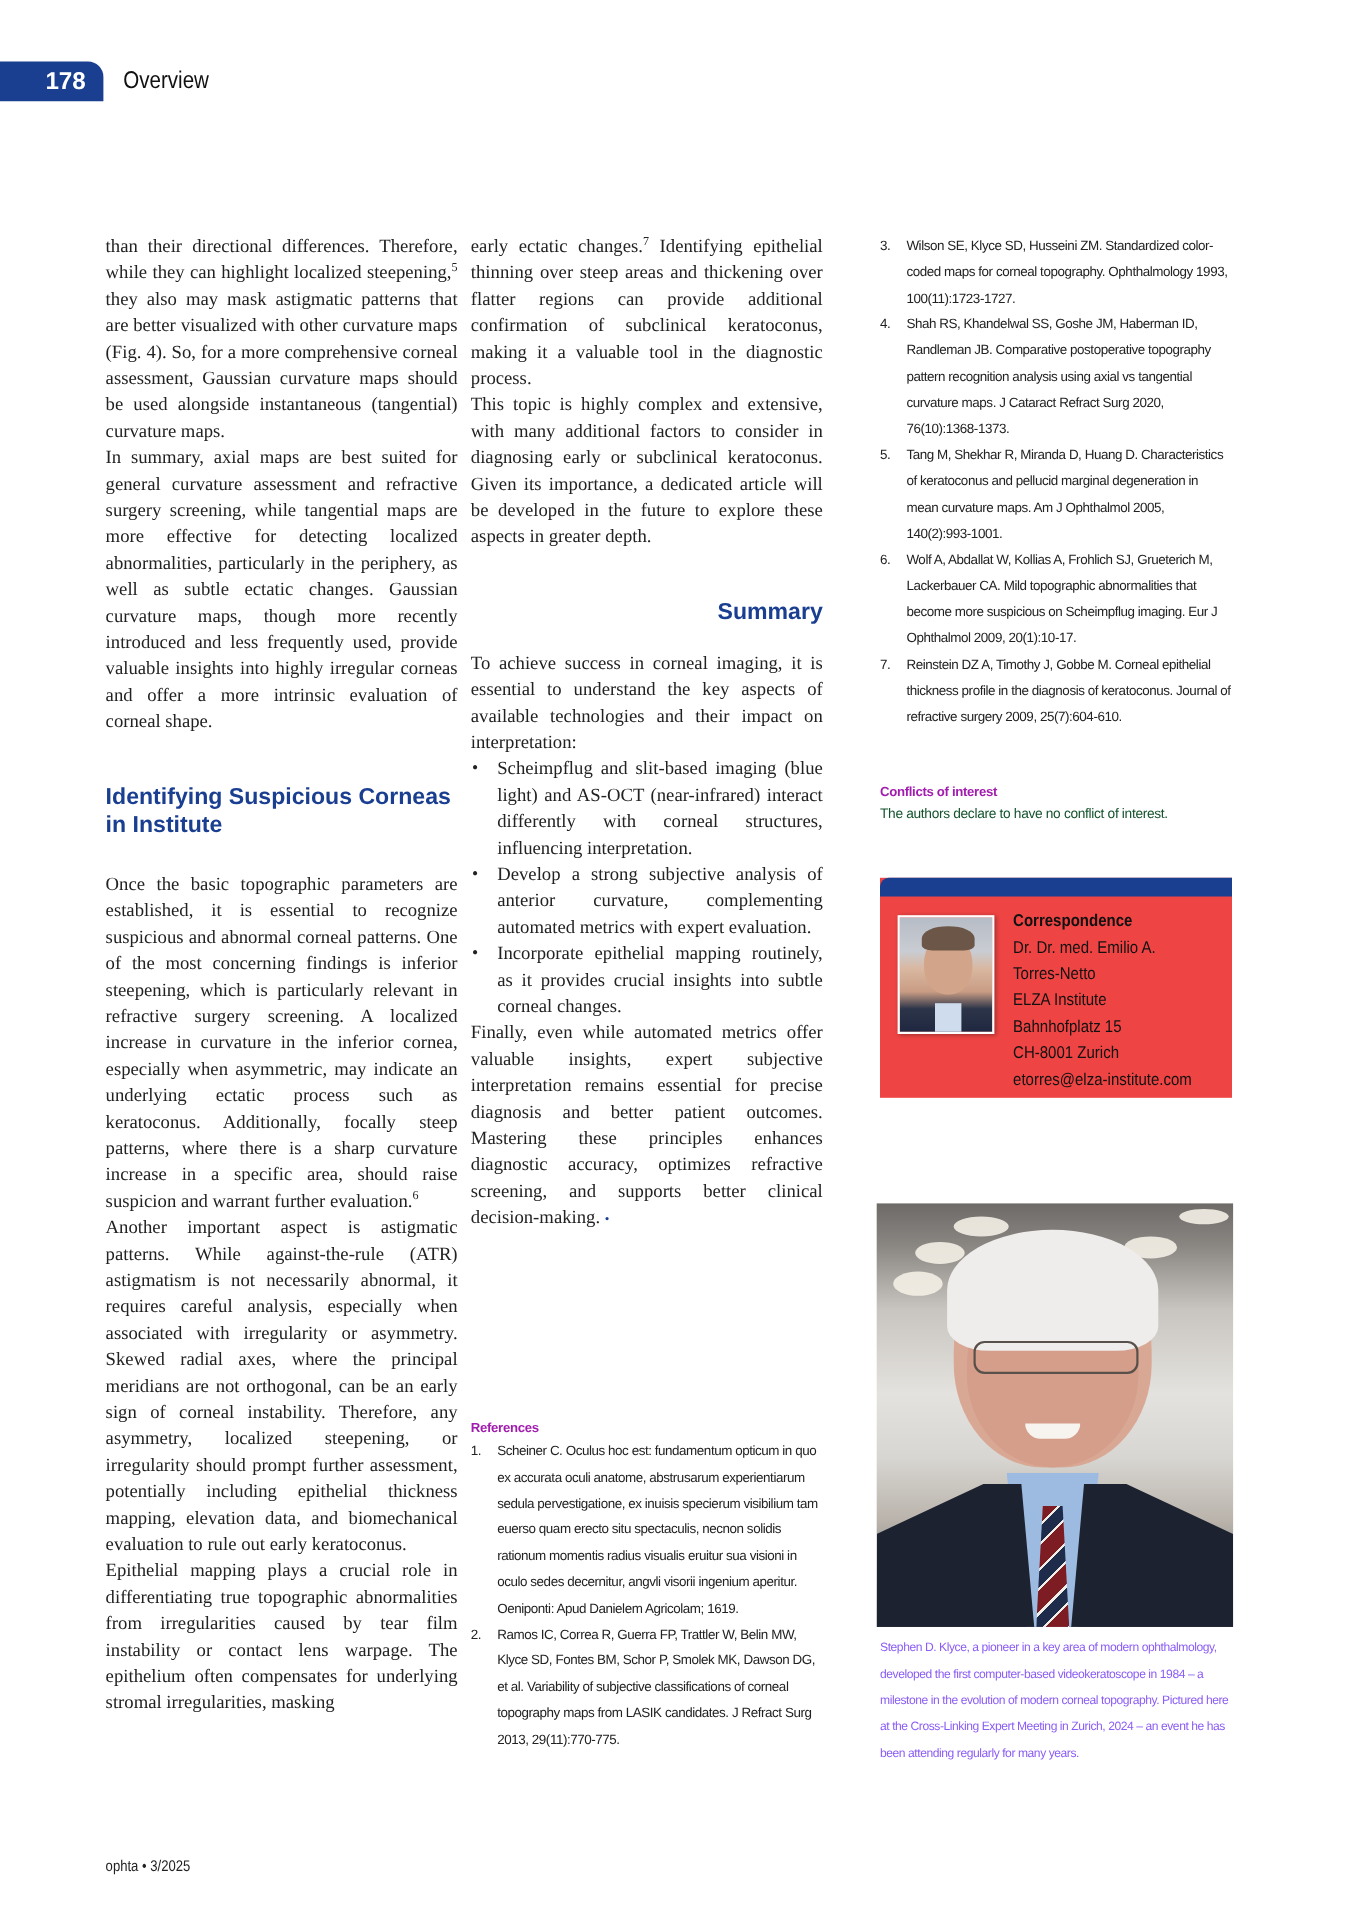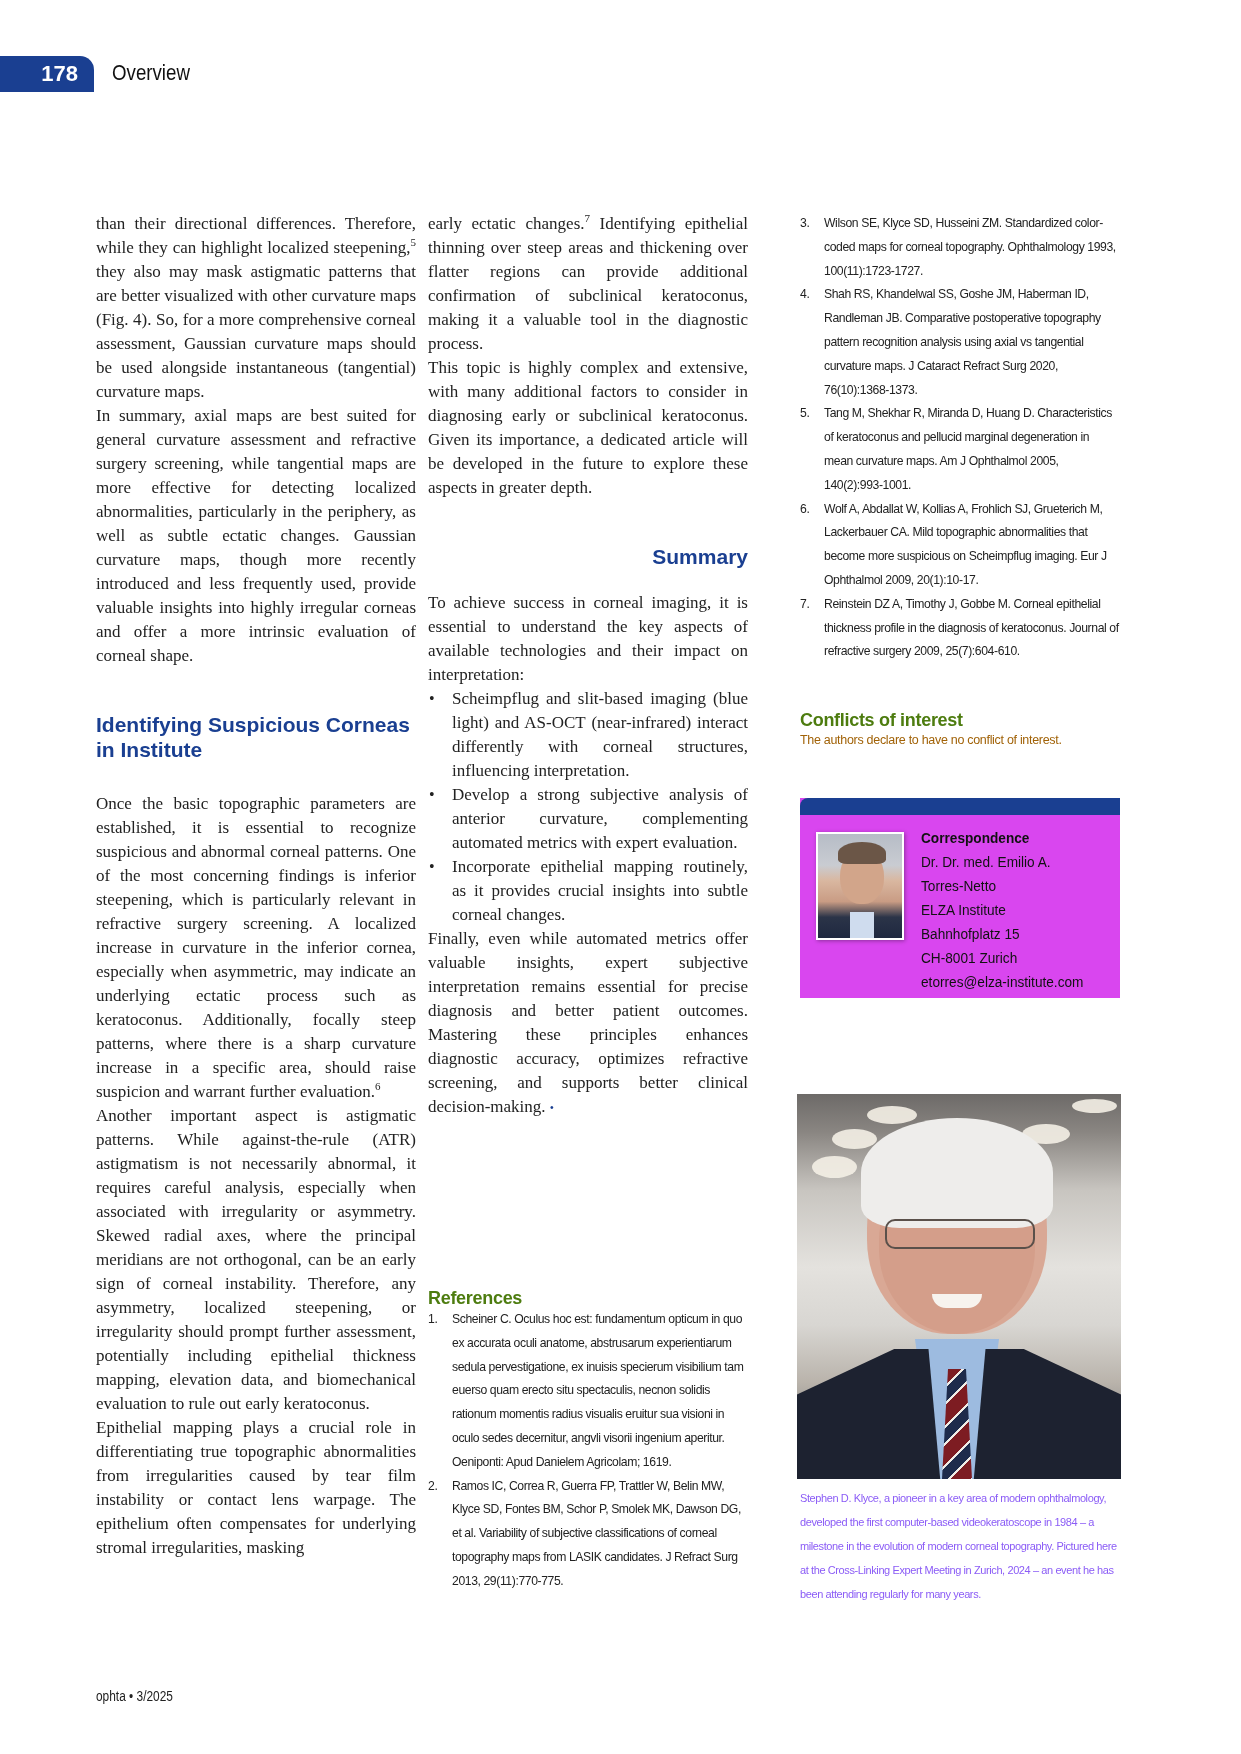--- a/index.html
+++ b/index.html
@@ -18,27 +18,27 @@
   .body-text p { margin: 0; }
   sup { font-size: 11px; line-height: 0; vertical-align: super; }
 
   h2.heading { font-family: "Liberation Sans", sans-serif; font-weight: bold; color: #1a3f91; font-size: 21px; line-height: 25px; }
 
   ul.bullets { list-style: none; margin: 0; }
   ul.bullets li { position: relative; padding-left: 24px; }
   ul.bullets li::before { content: "•"; position: absolute; left: 1px; top: 0; font-size: 16px; }
   .end-mark { color: #1a3f91; font-size: 12px; }
 
-  .refs-title, .coi-title { font-family: "Liberation Sans", sans-serif; font-weight: bold; font-size: 18px; line-height: 20px; color: #4d7c0f; letter-spacing: -0.3px; }
+  .refs-title, .coi-title { font-family: "Liberation Sans", sans-serif; font-weight: bold; font-size: 12px; line-height: 20px; color: #a21caf; letter-spacing: -0.3px; }
   ol.refs { list-style: none; font-family: "Liberation Sans", sans-serif; font-size: 12.2px; line-height: 23.8px; color: #222; letter-spacing: -0.4px; }
   ol.refs li { position: relative; padding-left: 24px; }
   ol.refs li .num { position: absolute; left: 0; top: 0; }
-  .coi-text { font-family: "Liberation Sans", sans-serif; font-size: 12.5px; line-height: 20px; color: #a16207; letter-spacing: -0.3px; }
+  .coi-text { font-family: "Liberation Sans", sans-serif; font-size: 12.5px; line-height: 20px; color: #14532d; letter-spacing: -0.3px; }
 
-  .corr-box { position: absolute; left: 800px; top: 798px; width: 320px; height: 200px; background: #d946ef; }
+  .corr-box { position: absolute; left: 800px; top: 798px; width: 320px; height: 200px; background: #ef4444; }
   .corr-bar { height: 17px; background: #1a3f91; border-top-left-radius: 8px; }
   .corr-photo { position: absolute; left: 16px; top: 34px; width: 88px; height: 108px; background: linear-gradient(180deg, #b6bcc6 0%, #c9ccd2 30%, #d9b7a0 45%, #c99c84 65%, #2b3448 80%, #1f2840 100%); box-shadow: 1px 1px 4px rgba(0,0,0,0.35); border: 2px solid #fff; overflow: hidden; }
   .corr-photo .face { position: absolute; left: 22px; top: 14px; width: 44px; height: 56px; border-radius: 50% 50% 45% 45%; background: #d2a58a; }
   .corr-photo .hair { position: absolute; left: 20px; top: 8px; width: 48px; height: 22px; border-radius: 50% 50% 20% 20%; background: #6b5647; }
   .corr-photo .shirt { position: absolute; left: 32px; top: 78px; width: 24px; height: 30px; background: #cfdcee; }
   .corr-text { position: absolute; left: 121px; top: 28px; font-family: "Liberation Sans", sans-serif; font-size: 15.5px; line-height: 24px; color: #111; transform: scaleX(0.88); transform-origin: left; white-space: nowrap; }
   .corr-text .title { font-weight: bold; }
 
   .klyce-photo { position: absolute; left: 797px; top: 1094px; width: 324px; height: 385px; overflow: hidden; background: linear-gradient(180deg, #6d6a68 0%, #8a8682 10%, #c8c5c0 25%, #e4e2de 45%, #d8d6d2 60%, #b9b3ab 75%, #545a62 100%); }
   .klyce-photo .light { position: absolute; background: #f4efe6; border-radius: 50%; opacity: 0.9; }

